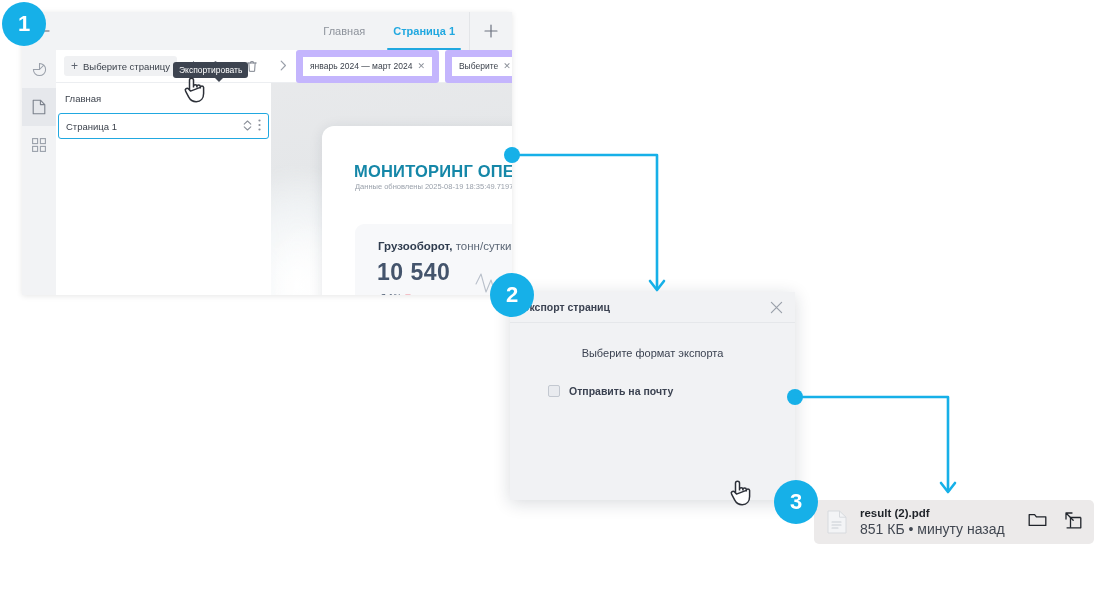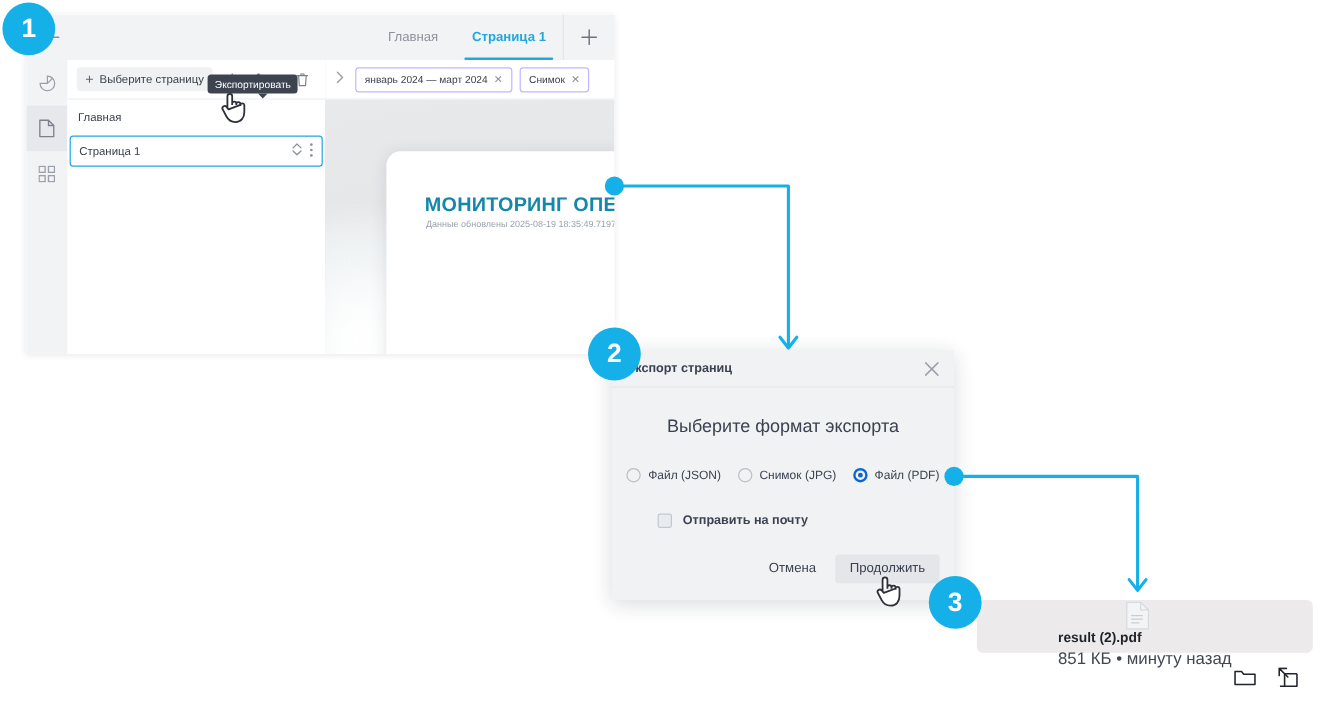--- a/index.html
+++ b/index.html
@@ -118,21 +118,21 @@
     background:radial-gradient(ellipse at 40% 70%,rgba(255,255,255,.8) 0%,rgba(255,255,255,0) 65%);
   }
   #filters-bar{
     position:absolute;left:249px;top:38px;width:241px;height:32px;
     display:flex;align-items:center;gap:6px;padding-left:6px;
     background:#ffffff;border-bottom:1px solid #eceef1;z-index:5;
   }
   #filter-expand{color:#9aa0aa;font-size:11px;cursor:pointer;padding:0 3px;}
   .chip{
     display:flex;align-items:center;gap:5px;height:19px;padding:0 7px;
-    border:1px solid #c4b5fd;border-radius:3px;background:#fff;
+    border:7px solid #c4b5fd;border-radius:3px;background:#fff;
     font-size:8.5px;color:#3c424c;white-space:nowrap;cursor:pointer;
   }
   .chip .x{color:#8b9099;font-size:9px;}
 
   
   #dash-card{
     position:absolute;left:300px;top:114px;width:240px;height:181px;
     background:#ffffff;border-radius:12px 0 0 0;
     box-shadow:0 2px 14px rgba(30,40,60,.10);
     overflow:hidden;z-index:6;
@@ -164,21 +164,21 @@
     box-shadow:0 3px 16px rgba(20,30,50,.16);
     z-index:20;
   }
   #dialog-header{
     height:30px;display:flex;align-items:center;
     padding:0 12px;border-bottom:1px solid #e5e7ea;
   }
   #dialog-title{font-size:10.5px;font-weight:600;color:#3b4251;}
   #dialog-close{margin-left:auto;color:#9aa0aa;cursor:pointer;display:flex;}
   #dialog-prompt{
-    text-align:center;font-size:15px;color:#3b4251;margin-top:24px;
+    text-align:center;font-size:11px;color:#3b4251;margin-top:24px;
   }
   #radio-row{
     display:flex;align-items:center;justify-content:center;gap:14px;margin-top:26px;
   }
   .radio-opt{display:flex;align-items:center;gap:6px;font-size:10px;color:#3b4251;cursor:pointer;}
   .rb{width:12px;height:12px;border-radius:50%;border:1.5px solid #b9bec7;box-sizing:border-box;flex:none;}
   .rb.on{
     border:2px solid #0b66d8;position:relative;
   }
   .rb.on:after{
@@ -204,21 +204,21 @@
     left:808px;top:500px;width:292px;height:93px;
     background:#ffffff;z-index:20;
   }
   #dl-header{
     height:38px;display:flex;align-items:center;padding:0 14px;
   }
   #dl-title{font-size:15px;color:#20242b;}
   #dl-close{margin-left:auto;color:#3c4149;cursor:pointer;display:flex;}
   #dl-item{
     margin:0 6px;height:44px;background:#eceaea;border-radius:5px;
-    display:flex;align-items:center;padding:0 12px;cursor:pointer;flex-direction:column;
+    display:flex;align-items:center;padding:0 12px;cursor:pointer;
   }
   #dl-file-icon{
     width:22px;height:26px;flex:none;margin-right:12px;
     display:flex;align-items:center;justify-content:center;
   }
   #dl-meta{display:flex;flex-direction:column;gap:2px;}
   #dl-name{font-size:11.5px;font-weight:700;color:#1f2329;}
   #dl-sub{font-size:14px;color:#414751;}
   #dl-actions{margin-left:auto;display:flex;align-items:center;gap:18px;color:#20242b;}
 
@@ -343,72 +343,68 @@
     <span id="filter-expand">
       <svg width="7" height="11" viewBox="0 0 7 11">
           <path d="M1.2 1.2L5.4 5.5 1.2 9.8" stroke="#9aa0aa" stroke-width="1.2" fill="none" stroke-linecap="round" stroke-linejoin="round"></path>
         </svg>
     </span>
     <div class="chip">
       <span>январь 2024 — март 2024</span>
       <span class="x">✕</span>
     </div>
     <div class="chip">
-      <span>Снимок</span>
+      <span>Выберите</span>
       <span class="x">✕</span>
     </div>
   </div>
 
   <div id="dash-card">
     <div id="dash-title">МОНИТОРИНГ ОПЕР</div>
     <div id="dash-subtitle">Данные обновлены 2025-08-19 18:35:49.7197</div>
+    <div id="kpi-card">
+      <div id="kpi-label">
+        <b>Грузооборот,</b><span> тонн/сутки</span>
+      </div>
+      <div id="kpi-value">10 540</div>
+      <div id="kpi-delta">
+        <span>-3.1%</span>
+        <span class="tri">▼</span>
+        <span class="unit">к п.м.</span>
+      </div>
+      <svg id="spark" width="86" height="40" viewBox="0 0 86 40">
+        <polyline points="2,18 7,8 12,26 17,14 22,30 27,16 32,27 37,10 42,24 47,17 52,30 57,20 62,32 67,26 72,34 78,31 84,33" fill="none" stroke="#b9c0ca" stroke-width="1.1" stroke-linejoin="round" stroke-linecap="round"></polyline>
+      </svg>
+    </div>
   </div>
 
   <div id="export-tooltip">Экспортировать</div>
 </div>
 
 <svg class="cursor-hand" style="left:181px;top:75px;" width="28" height="30" viewBox="0 0 28 30">
   <path d="M8.5 14.5V5.2a2 2 0 0 1 4 0v7.4m0-1.2a1.7 1.7 0 0 1 3.4 0v1.2m0-.8a1.7 1.7 0 0 1 3.4 0v1.6m0-1a1.7 1.7 0 0 1 3.3 0v6.1c0 4.6-2.7 8.2-7.4 8.2-4.3 0-6.2-2.1-7.6-4.8l-3-5.7a1.9 1.9 0 0 1 3-2.3l1.9 2.2z" fill="#ffffff" stroke="#2c3038" stroke-width="1.5" stroke-linejoin="round"></path>
 </svg>
 
 <div class="abs" id="export-dialog">
   <div id="dialog-header">
     <span id="dialog-title">Экспорт страниц</span>
     <span id="dialog-close">
       <svg width="13" height="13" viewBox="0 0 13 13">
           <path d="M1.4 1.4l10.2 10.2M11.6 1.4L1.4 11.6" stroke="#9aa0aa" stroke-width="1.2" stroke-linecap="round"></path>
         </svg>
     </span>
   </div>
   <div id="dialog-prompt">Выберите формат экспорта</div>
 
-  <div id="radio-row">
-    <div class="radio-opt">
-      <span class="rb"></span>
-      <span>Файл (JSON)</span>
-    </div>
-    <div class="radio-opt">
-      <span class="rb"></span>
-      <span>Снимок (JPG)</span>
-    </div>
-    <div class="radio-opt">
-      <span class="rb on"></span>
-      <span>Файл (PDF)</span>
-    </div>
-  </div>
 
   <div id="mail-row">
     <span class="cb"></span>
     <span>Отправить на почту</span>
   </div>
 
-  <div id="dialog-actions">
-    <div class="dlg-btn">Отмена</div>
-    <div class="dlg-btn primary">Продолжить</div>
-  </div>
 </div>
 
 <svg class="cursor-hand" style="left:727px;top:478px;" width="28" height="30" viewBox="0 0 28 30">
   <path d="M8.5 14.5V5.2a2 2 0 0 1 4 0v7.4m0-1.2a1.7 1.7 0 0 1 3.4 0v1.2m0-.8a1.7 1.7 0 0 1 3.4 0v1.6m0-1a1.7 1.7 0 0 1 3.3 0v6.1c0 4.6-2.7 8.2-7.4 8.2-4.3 0-6.2-2.1-7.6-4.8l-3-5.7a1.9 1.9 0 0 1 3-2.3l1.9 2.2z" fill="#ffffff" stroke="#2c3038" stroke-width="1.5" stroke-linejoin="round"></path>
 </svg>
 
 <div class="abs" id="downloads-panel">
   <div id="dl-item">
     <span id="dl-file-icon">
       <svg width="20" height="24" viewBox="0 0 20 24">

